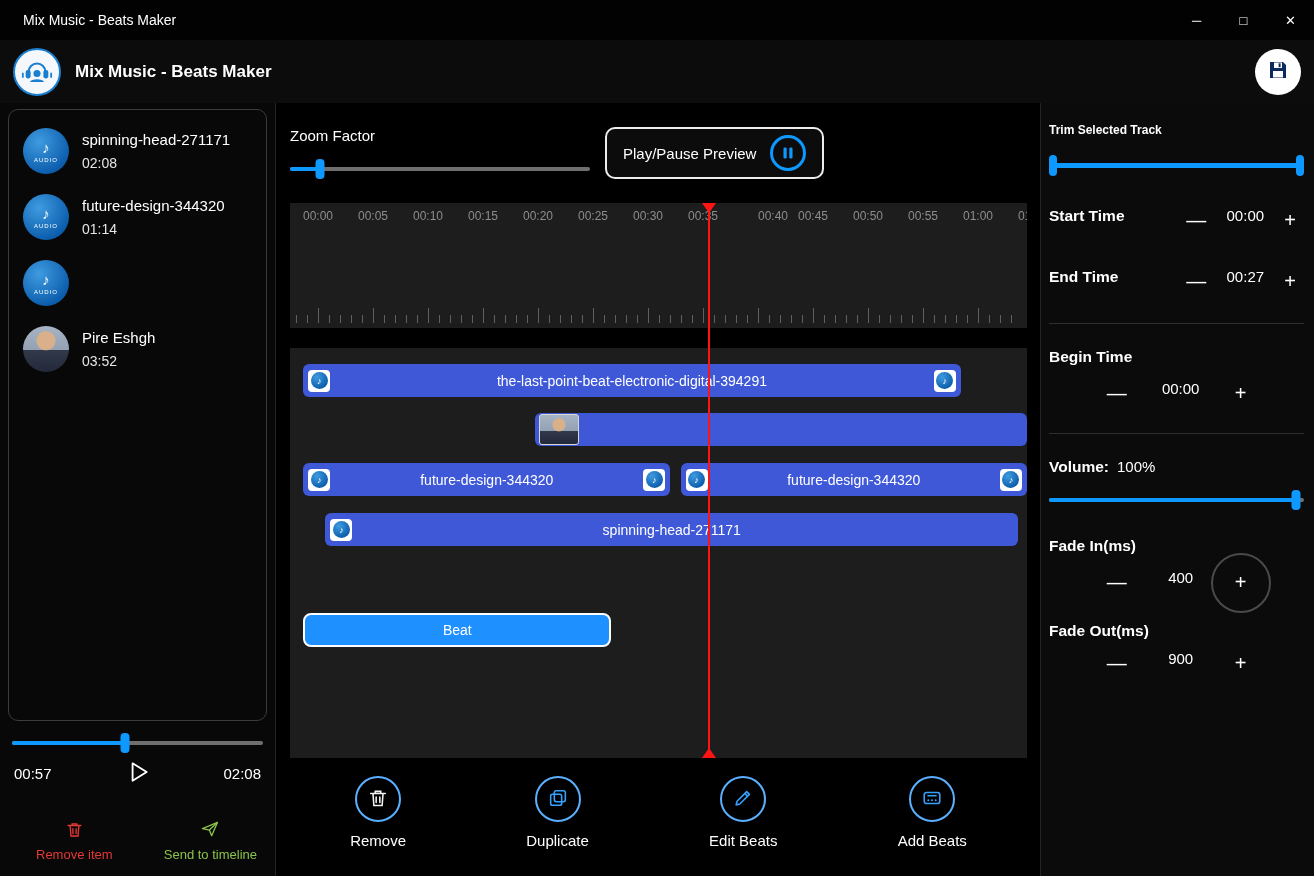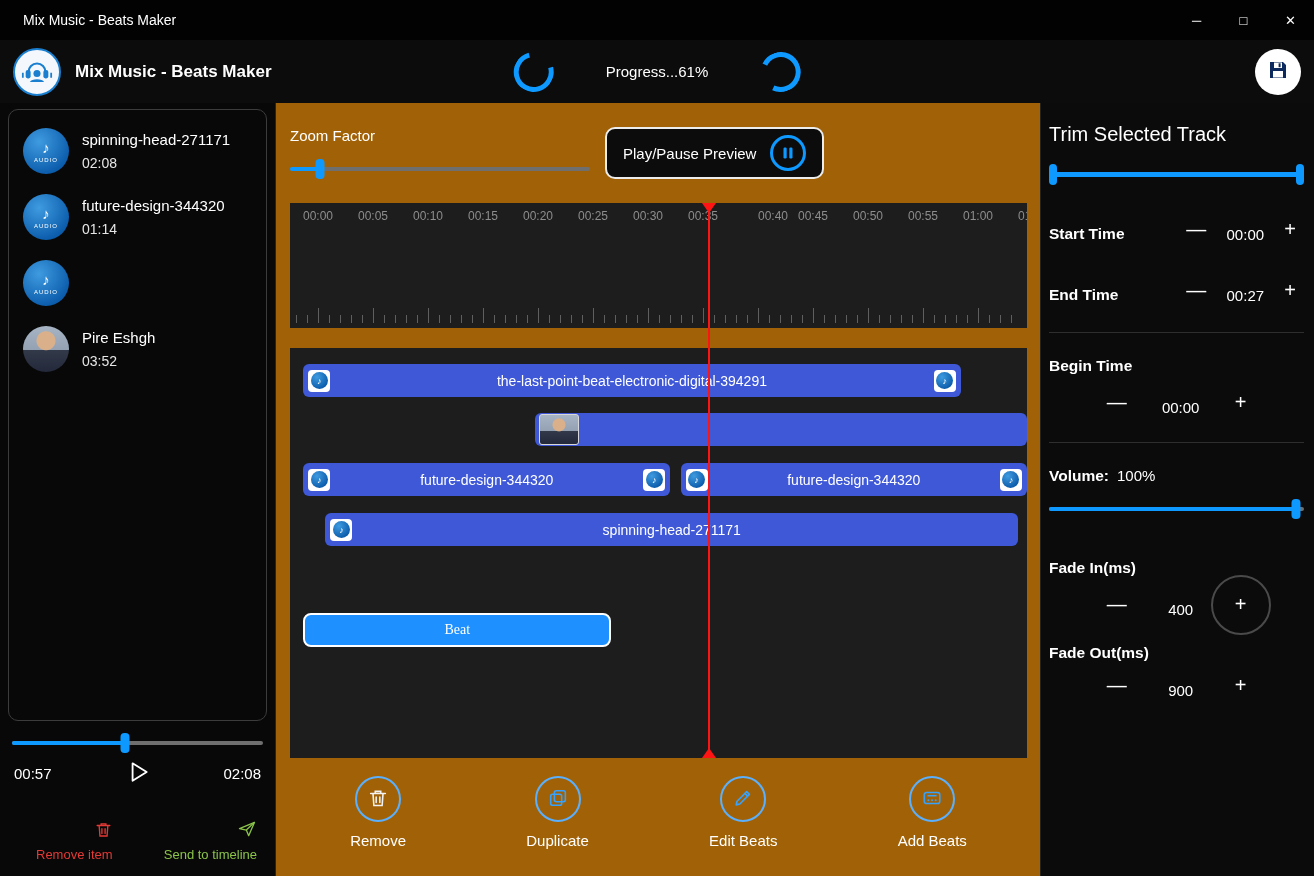--- a/index.html
+++ b/index.html
@@ -40,32 +40,32 @@
   .audio-tag{font-size:6px; letter-spacing:1px; margin-top:2px;}
   .file-icon.avatar{background:
      radial-gradient(circle at 50% 32%, #d9b08a 0 9px, rgba(0,0,0,0) 10px),
      linear-gradient(180deg,#a7b4c4 0%, #93a1b3 52%, #323949 53%, #23293a 100%);}
   .file-name{font-size:15px; white-space:nowrap; overflow:hidden; text-overflow:ellipsis; max-width:185px;}
   .file-dur{font-size:14px; color:#e6e6e6; margin-top:7px;}
   .player{padding:4px 12px 0 12px;}
   .player-row{display:flex; align-items:center; justify-content:space-between; padding:6px 2px 4px 2px; font-size:15px;}
   .play-btn{background:none; border:none; cursor:pointer; color:#fff;}
   .side-actions{display:flex; align-items:flex-end; justify-content:space-between; padding:0 18px 14px 36px; height:84px;}
-  .action{display:flex; flex-direction:column; align-items:flex-end; gap:5px; background:none; border:none; font-size:13px; cursor:pointer;}
+  .action{display:flex; flex-direction:column; align-items:center; gap:5px; background:none; border:none; font-size:13px; cursor:pointer;}
   .action.remove{color:var(--danger);}
   .action.send{color:var(--success);}
 
   
   .hslider{position:relative; height:20px; cursor:pointer;}
   .slider-track{position:absolute; top:8px; left:0; right:0; height:4px; background:#6f6f6f; border-radius:2px;}
   .slider-fill{position:absolute; top:8px; left:0; height:4px; width:0; background:var(--accent); border-radius:2px;}
   .slider-handle{position:absolute; top:0; left:0; width:9px; height:20px; border-radius:4px; background:var(--accent); transform:translateX(-50%);}
 
   
-  .main{flex:1; min-width:0; background:#a16207; display:flex; flex-direction:column; padding:0 13px 0 14px;}
+  .main{flex:1; min-width:0; background:#000000; display:flex; flex-direction:column; padding:0 13px 0 14px;}
   .controls-row{display:flex; align-items:flex-start; margin-top:24px; height:56px;}
   .zoom-group{width:300px;}
   .zoom-label{font-size:15px;}
   .hslider.zoom{width:300px; margin-top:15px;}
   .pill-btn{height:52px; border-radius:10px; border:2px solid #ececec; background:#0c0c0c; color:#fff; font-size:15px; display:flex; align-items:center; gap:14px; padding:0 16px; cursor:pointer;}
   .preview-btn{margin-left:auto;}
   .playpause-btn{margin-left:15px;}
   .ring-icon{width:36px; height:36px; border-radius:50%; border:3px solid var(--accent); color:var(--accent); display:flex; align-items:center; justify-content:center; flex:none;}
 
   .timeline-wrap{position:relative; margin-top:20px; height:555px;}
@@ -74,38 +74,38 @@
   .tick{position:absolute; bottom:5px; width:1px; background:#5f5f5f;}
   .track-area{margin-top:20px; height:410px; background:#1d1d1d; position:relative;}
   .clip{position:absolute; height:33px; background:var(--clip); border-radius:6px; display:flex; align-items:center; justify-content:center; cursor:pointer;}
   .clip-label{font-size:14px; color:#fff; white-space:nowrap; overflow:hidden; padding:0 30px;}
   .clip-badge{position:absolute; top:50%; transform:translateY(-50%); width:22px; height:22px; background:#fff; border-radius:4px; display:flex; align-items:center; justify-content:center;}
   .badge-start{left:5px;} .badge-end{right:5px;}
   .badge-dot{width:17px; height:17px; border-radius:50%; background:radial-gradient(circle at 35% 30%, #3f9be0, #0b5cab 75%); color:#fff; font-size:9px; display:flex; align-items:center; justify-content:center;}
   .clip.photo .clip-photo{position:absolute; left:4px; top:1px; width:40px; height:31px; border-radius:3px; border:1px solid #d8d8d8; background:
      radial-gradient(circle at 50% 34%, #d9b08a 0 6px, rgba(0,0,0,0) 7px),
      linear-gradient(180deg,#a7b4c4 0%, #93a1b3 55%, #323949 56%, #23293a 100%);}
-  .clip.beat{background:var(--beat); border:2px solid #fff; border-radius:8px; height:34px;font-family:Liberation Serif, serif;}
+  .clip.beat{background:var(--beat); border:2px solid #fff; border-radius:8px; height:34px;}
   .playhead{position:absolute; top:0; bottom:0; width:2px; background:var(--playhead); transform:translateX(-1px); z-index:5;}
   .playhead::before{content:''; position:absolute; top:0; left:-6px; border:7px solid transparent; border-top:10px solid var(--playhead);}
   .playhead::after{content:''; position:absolute; bottom:0; left:-6px; border:7px solid transparent; border-bottom:10px solid var(--playhead);}
 
   .bottom-toolbar{display:flex; justify-content:space-around; margin-top:18px;}
   .tool-btn{display:flex; flex-direction:column; align-items:center; gap:10px; background:none; border:none; color:#fff; font-size:15px; cursor:pointer;}
   .tool-circle{width:46px; height:46px; border-radius:50%; border:2px solid #5ab0ff; display:flex; align-items:center; justify-content:center; color:#35a2ff;}
   .tool-btn:nth-child(1) .tool-circle{color:#f2f2f2;}
 
   
   .rightpanel{width:274px; background:#0b0b0b; border-left:1px solid #242424; padding:0 10px 0 8px; display:flex; flex-direction:column;}
-  .trim-title{font-weight:normal; font-size:20px; margin-top:20px;}
+  .trim-title{font-weight:bold; font-size:12px; margin-top:20px;}
   .trim-slider{position:relative; height:24px; margin-top:16px;}
   .trim-line{position:absolute; top:10px; left:0; right:0; height:5px; background:var(--accent); border-radius:3px;}
   .trim-handle{position:absolute; top:2px; width:8px; height:21px; background:var(--accent); border-radius:4px;}
   .trim-handle.left{left:0;} .trim-handle.right{right:0;}
-  .stepper-row{display:flex; align-items:flex-end;}
+  .stepper-row{display:flex; align-items:flex-start;}
   .row-label{font-weight:bold; font-size:15.5px;}
   .step-btn{position:relative; background:none; border:none; color:#fff; font-size:20px; padding:2px 8px; cursor:pointer;}
   .step-btn.ringed::before{content:''; position:absolute; top:50%; left:50%; transform:translate(-50%,-50%); width:56px; height:56px; border:2px solid #4a4a4a; border-radius:50%;}
   .step-value{font-size:15px; text-align:center;}
   .edge-row{margin-top:30px;}
   .edge-row .step-btn.minus{margin-left:auto;}
   .edge-row .step-value{width:62px;}
   .center-row{justify-content:center; gap:14px; margin-top:14px;}
   .center-row .step-value{width:64px;}
   .divider{border-top:1px solid #2e2e2e; margin-top:28px;}
@@ -139,25 +139,20 @@
       <svg width="34" height="34" viewBox="0 0 48 48" fill="none" stroke="#1b7fd0" stroke-width="3">
         <path d="M12 24a12 12 0 0 1 24 0"></path>
         <rect x="8" y="21" width="7" height="12" rx="3" fill="#1b7fd0" stroke="none"></rect>
         <rect x="33" y="21" width="7" height="12" rx="3" fill="#1b7fd0" stroke="none"></rect>
         <circle cx="24" cy="26" r="5" fill="#1b7fd0" stroke="none"></circle>
         <path d="M14 38c2-5 18-5 20 0z" fill="#1b7fd0" stroke="none"></path>
         <path d="M4 25v7M44 25v7" stroke-width="2.5"></path>
       </svg>
     </span>
     <span class="app-title">Mix Music - Beats Maker</span>
-    <div class="progress-group">
-      <span class="spinner s1"></span>
-      <span class="progress-text">Progress...61%</span>
-      <span class="spinner s2"></span>
-    </div>
     <button class="save-btn">
       <span>
         <svg width="24" height="24" viewBox="0 0 24 24">
           <path d="M4 4h13l3 3v13H4z" fill="#0d2a5e"></path>
           <rect x="8" y="4.5" width="8" height="5.5" fill="#fff"></rect>
           <rect x="12.6" y="5.3" width="2" height="3.9" fill="#0d2a5e"></rect>
           <rect x="7" y="13" width="10" height="6.5" fill="#fff"></rect>
         </svg>
       </span>
     </button>
@@ -467,21 +462,21 @@
       <div class="volume-row">
         <span class="row-label">Volume:</span>
         <span class="volume-value">100%</span>
       </div>
       <div class="hslider volume">
         <span class="slider-track"></span>
         <span class="slider-fill" style="width: 97%;"></span>
         <span class="slider-handle" style="left: 97%;"></span>
       </div>
 
-      <div class="section-label" style="margin-top:40px;">Fade In(ms)</div>
+      <div class="section-label" style="margin-top:27px;">Fade In(ms)</div>
       <div class="stepper-row center-row">
         <button class="step-btn"><span>—</span></button>
         <span class="step-value">400</span>
         <button class="step-btn ringed"><span>+</span></button>
       </div>
 
       <div class="section-label" style="margin-top:26px;">Fade Out(ms)</div>
       <div class="stepper-row center-row" style="margin-top:10px;">
         <button class="step-btn"><span>—</span></button>
         <span class="step-value">900</span>

